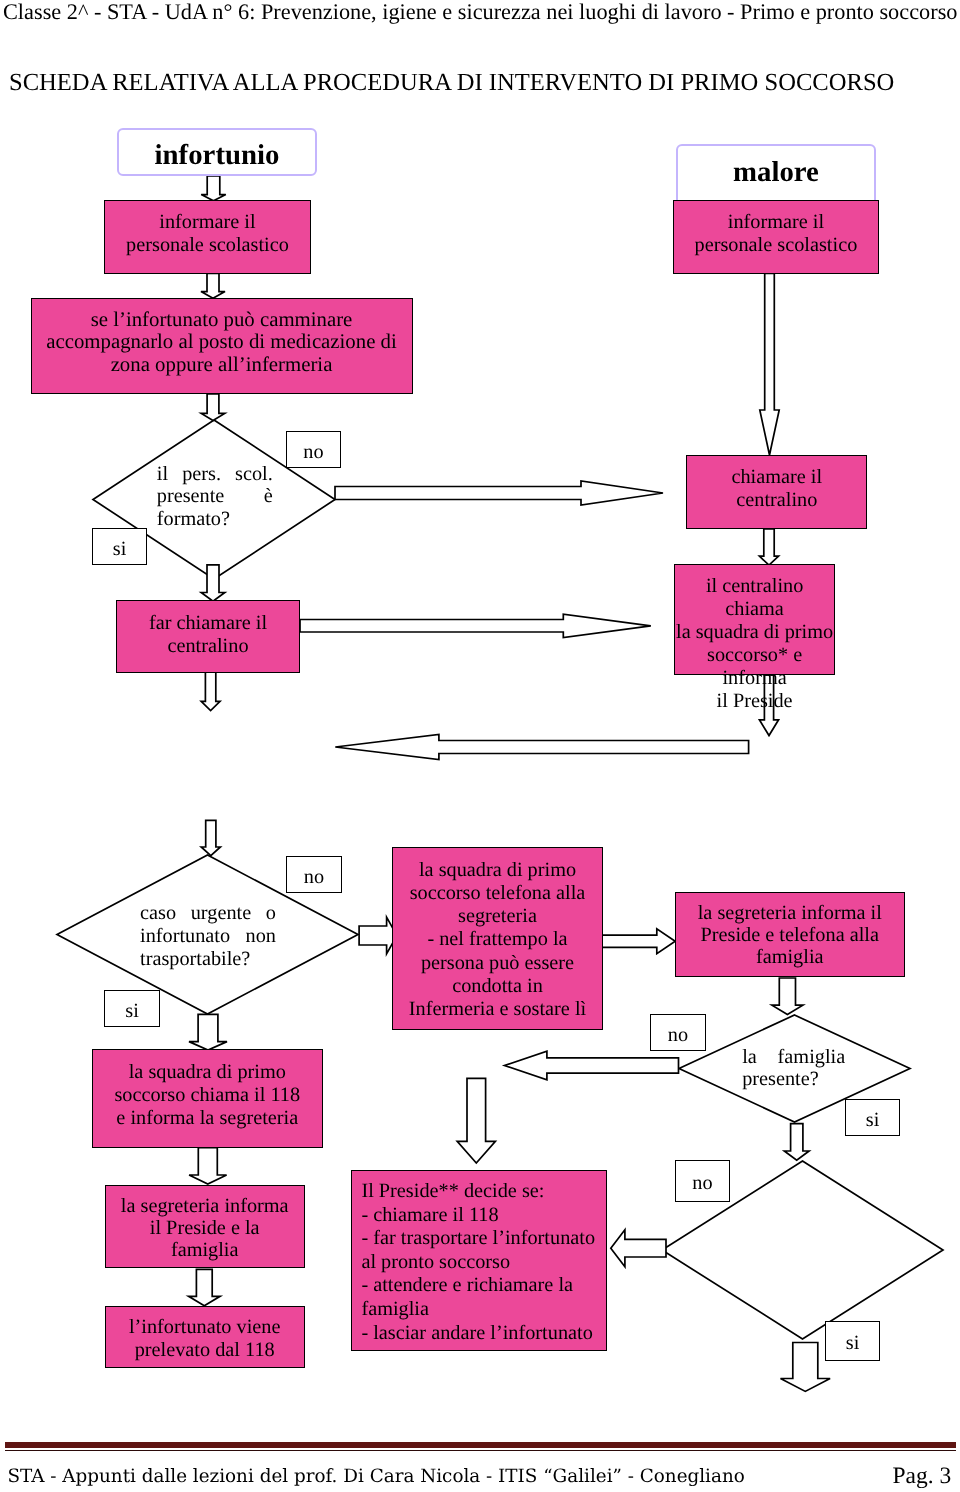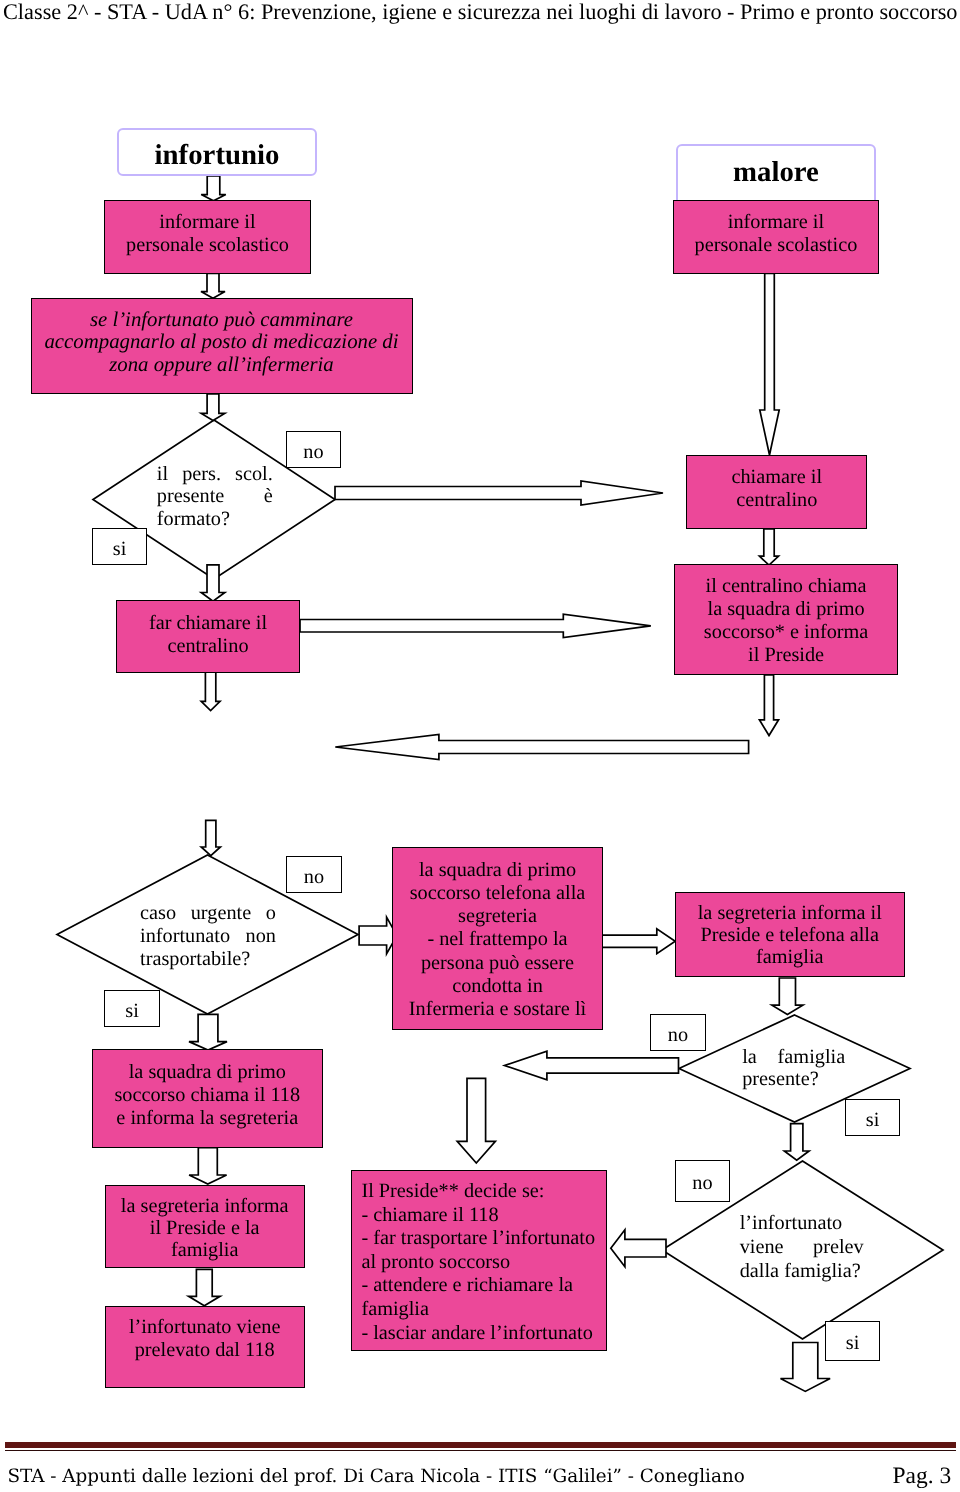--- a/index.html
+++ b/index.html
@@ -33,20 +33,21 @@
   .dtxt{position:absolute;font-size:20.3px;line-height:22.3px;}
   .dtxt span{display:block;height:inherit;overflow:visible;}
   .dtxt span.j{text-align:justify;text-align-last:justify;}
   .node .txt.bold{font-weight:bold;font-size:28.8px;}
 </style>
 </head>
 <body>
 
 <div class="page">
 <div class="doc-header">Classe 2^ - STA - UdA n° 6: Prevenzione, igiene e sicurezza nei luoghi di lavoro - Primo e pronto soccorso</div>
+<div class="doc-title">SCHEDA RELATIVA ALLA PROCEDURA DI INTERVENTO DI PRIMO SOCCORSO</div>
 <div class="footer-rule"></div>
 <div class="footer-rule2"></div>
 <div class="doc-footer">STA - Appunti dalle lezioni del prof. Di Cara Nicola - ITIS “Galilei” - Conegliano</div>
 <div class="doc-page">Pag. 3</div>
 <svg id="flow" width="960" height="1492" viewBox="0 0 960 1492">
 <polygon points="214.0,420.0 335.0,499.5 214.0,579.0 93.0,499.5" fill="#fff" stroke="#000" stroke-width="1.7"></polygon>
 <polygon points="207.5,855.0 358.0,934.5 207.5,1014.0 57.0,934.5" fill="#fff" stroke="#000" stroke-width="1.7"></polygon>
 <polygon points="794.5,1015.0 910.0,1068.5 794.5,1122.0 679.0,1068.5" fill="#fff" stroke="#000" stroke-width="1.7"></polygon>
 <polygon points="802.5,1161.0 943.0,1250.0 802.5,1339.0 662.0,1250.0" fill="#fff" stroke="#000" stroke-width="1.7"></polygon>
 <path d="M207.2 176.0L219.8 176.0L219.8 194.6L225.8 194.6L213.5 200.8L201.2 194.6L207.2 194.6Z" fill="#fff" stroke="#000" stroke-width="1.7" stroke-linejoin="miter"></path>
@@ -73,45 +74,45 @@
 <path d="M602.1 935.1L656.8 935.1L656.8 928.9L675.2 941.3L656.8 953.7L656.8 947.4L602.1 947.4Z" fill="#fff" stroke="#000" stroke-width="1.7" stroke-linejoin="miter"></path>
 <path d="M678.5 1057.8L546.9 1057.8L546.9 1051.3L504.5 1065.5L546.9 1079.7L546.9 1073.2L678.5 1073.2Z" fill="#fff" stroke="#000" stroke-width="1.7" stroke-linejoin="miter"></path>
 <path d="M666.0 1239.4L624.9 1239.4L624.9 1229.7L610.8 1248.2L624.9 1266.7L624.9 1257.0L666.0 1257.0Z" fill="#fff" stroke="#000" stroke-width="1.7" stroke-linejoin="miter"></path>
 </svg>
 <div class="node nround" style="left:117px;top:127.5px;width:200px;height:48.5px;">
       <div class="txt bold" style="position:absolute;left:0;right:0;top:10.52px;line-height:30px">infortunio</div>
     </div>
 <div class="node nbox" style="left:104.1px;top:200.2px;width:206.8px;height:73.9px;">
       <div class="txt" style="position:absolute;left:0;right:0;top:9.35px;line-height:23.3px">informare il<br>personale scolastico</div>
     </div>
-<div class="node nbox" style="left:30.5px;top:298.1px;width:382px;height:96px;font-style:italic;">
+<div class="node nbox" style="left:30.5px;top:298.1px;width:382px;height:96px;">
       <div class="txt" style="position:absolute;left:0;right:0;top:9.67px;line-height:22.55px;font-size:20.8px">se l’infortunato può camminare<br>accompagnarlo al posto di medicazione di<br>zona oppure all’infermeria</div>
     </div>
 <div class="node nbox" style="left:116px;top:600px;width:184px;height:72.5px;">
       <div class="txt" style="position:absolute;left:0;right:0;top:10.60px;line-height:23.2px">far chiamare il<br>centralino</div>
     </div>
 <div class="node nbox" style="left:91.7px;top:1049.4px;width:231.2px;height:98.6px;">
       <div class="txt" style="position:absolute;left:0;right:0;top:10.83px;line-height:22.75px">la squadra di primo<br>soccorso chiama il 118<br>e informa la segreteria</div>
     </div>
 <div class="node nbox" style="left:104.8px;top:1185.2px;width:199.8px;height:83.3px;">
       <div class="txt" style="position:absolute;left:0;right:0;top:8.35px;line-height:22.1px">la segreteria informa<br>il Preside e la<br>famiglia</div>
     </div>
-<div class="node nbox" style="left:104.8px;top:1305.6px;width:199.8px;height:82px;">
+<div class="node nbox" style="left:104.8px;top:1305.6px;width:199.8px;height:62px;">
       <div class="txt" style="position:absolute;left:0;right:0;top:9.20px;line-height:23.4px">l’infortunato viene<br>prelevato dal 118</div>
     </div>
 <div class="node nround" style="left:676px;top:144px;width:200px;height:66px;">
       <div class="txt bold" style="position:absolute;left:0;right:0;top:10.52px;line-height:30px">malore</div>
     </div>
 <div class="node nbox" style="left:672.5px;top:200.2px;width:206.8px;height:73.9px;">
       <div class="txt" style="position:absolute;left:0;right:0;top:9.35px;line-height:23.3px">informare il<br>personale scolastico</div>
     </div>
 <div class="node nbox" style="left:686.3px;top:454.7px;width:181px;height:74.8px;">
       <div class="txt" style="position:absolute;left:0;right:0;top:10.20px;line-height:23.2px">chiamare il<br>centralino</div>
     </div>
-<div class="node nbox" style="left:674.1px;top:563.9px;width:224px;height:111.1px;">
+<div class="node nbox" style="left:674.1px;top:563.9px;width:161px;height:111.1px;">
       <div class="txt" style="position:absolute;left:0;right:0;top:9.95px;line-height:23.1px">il centralino chiama<br>la squadra di primo<br>soccorso* e informa<br>il Preside</div>
     </div>
 <div class="node nbox" style="left:392px;top:847px;width:211px;height:183px;">
       <div class="txt" style="position:absolute;left:0;right:0;top:10.58px;line-height:23.25px">la squadra di primo<br>soccorso telefona alla<br>segreteria<br>- nel frattempo la<br>persona può essere<br>condotta in<br>Infermeria e sostare lì</div>
     </div>
 <div class="node nbox" style="left:674.5px;top:892.1px;width:230.5px;height:85.2px;">
       <div class="txt" style="position:absolute;left:0;right:0;top:9.75px;line-height:21.9px">la segreteria informa il<br>Preside e telefona alla<br>famiglia</div>
     </div>
 <div class="node nbox" style="left:351.2px;top:1170.1px;width:255.4px;height:180.6px;">
       <div class="txt left" style="position:absolute;left:0;right:0;top:9.13px;line-height:23.55px;padding-left:9.2px">Il Preside** decide se:<br>- chiamare il 118<br>- far trasportare l’infortunato<br>al pronto soccorso<br>- attendere e richiamare la<br>famiglia<br>- lasciar andare l’infortunato</div>
@@ -122,25 +123,20 @@
       <span class="">formato?</span>
     </div>
 <div class="dtxt" style="left:140px;top:901.85px;width:136px;line-height:22.9px;">
       <span class="j">caso urgente o</span>
       <span class="j">infortunato non</span>
       <span class="">trasportabile?</span>
     </div>
 <div class="dtxt" style="left:742.2px;top:1045.70px;width:103px;line-height:22.6px;">
       <span class="j">la famiglia</span>
       <span class="">presente?</span>
-    </div>
-<div class="dtxt" style="left:739.7px;top:1212.25px;width:124px;line-height:23.9px;">
-      <span class="">l’infortunato</span>
-      <span class="j">viene prelev</span>
-      <span class="">dalla famiglia?</span>
     </div>
 <div class="lbl" style="left:286px;top:431px;width:55px;height:37px;">
       <span>no</span>
     </div>
 <div class="lbl" style="left:92px;top:528px;width:55px;height:37px;">
       <span>si</span>
     </div>
 <div class="lbl" style="left:286px;top:856px;width:56px;height:37px;">
       <span>no</span>
     </div>

